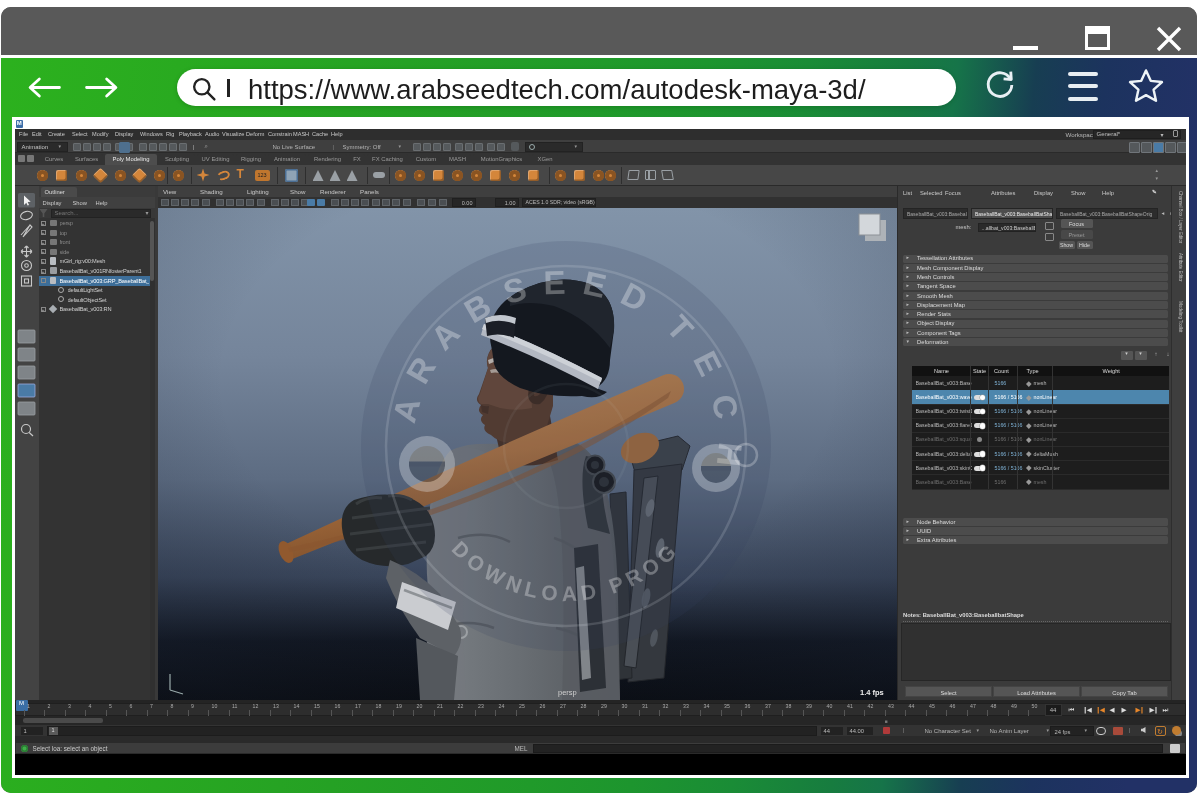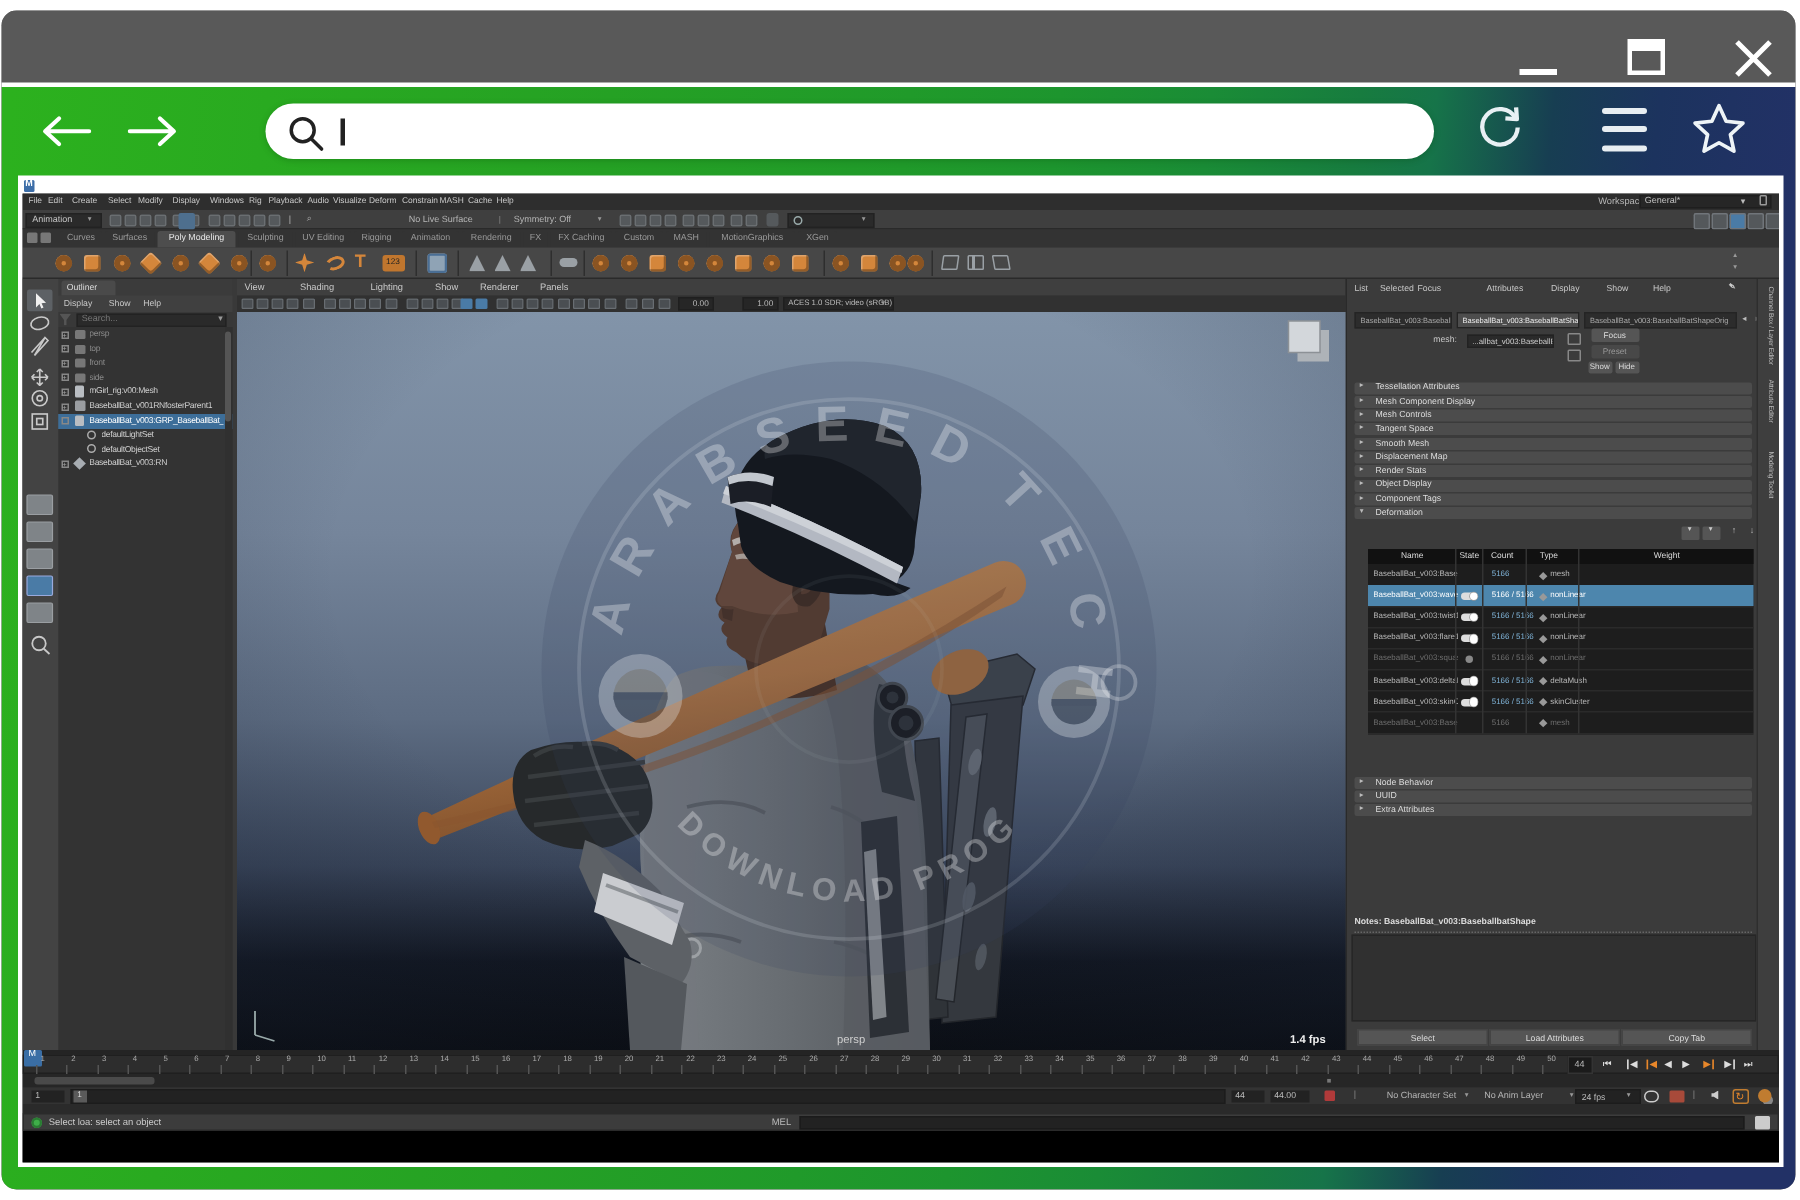--- a/index.html
+++ b/index.html
@@ -28,20 +28,21 @@
     </svg>
   <svg class="abs" style="left:84px;top:67px;" width="34" height="27" viewBox="0 0 44 30">
       <path d="M2 15 L38 15 M28 4 L40 15 L28 26" stroke="#fff" stroke-width="3.6" fill="none" stroke-linecap="round" stroke-linejoin="round"></path>
     </svg>
   <div class="abs" style="left:176px;top:62px;width:779px;height:37px;background:#fff;border-radius:19px;box-shadow:0 1px 4px rgba(0,60,0,0.25);"></div>
   <svg class="abs" style="left:190px;top:69px;" width="27" height="27" viewBox="0 0 30 30">
       <circle cx="12" cy="12" r="8.5" stroke="#222" stroke-width="2.6" fill="none"></circle>
       <path d="M18.5 18.5 L26 26" stroke="#222" stroke-width="2.6" stroke-linecap="round"></path>
     </svg>
   <div class="abs" style="left:226px;top:72px;width:2.6px;height:18px;background:#222;"></div>
+  <div class="abs" style="left:247px;top:67px;width:790px;height:34px;font-size:27.5px;letter-spacing:0;white-space:nowrap;color:#1d1d1d;">https://www.arabseedtech.com/autodesk-maya-3d/</div>
   <svg class="abs" style="left:982px;top:60px;" width="34" height="36" viewBox="0 0 38 38">
       <path d="M30.5 12 A 13.2 13.2 0 1 0 32.2 19" stroke="#e8f0f4" stroke-width="3.2" fill="none"></path>
       <path d="M31 4 L31.6 12.8 L23 12.2" stroke="#e8f0f4" stroke-width="3.2" fill="none" stroke-linejoin="round"></path>
     </svg>
   <div class="abs" style="left:1067px;top:64.5px;width:30px;height:4.2px;background:#e8eef2;border-radius:2px;"></div>
   <div class="abs" style="left:1067px;top:77px;width:30px;height:4.2px;background:#e8eef2;border-radius:2px;"></div>
   <div class="abs" style="left:1067px;top:89.5px;width:30px;height:4.2px;background:#e8eef2;border-radius:2px;"></div>
   <svg class="abs" style="left:1126px;top:61px;" width="38" height="36" viewBox="0 0 46 44">
       <path d="M23 3 L28.8 15.7 L42.5 17.2 L32.3 26.5 L35.2 40 L23 33.2 L10.8 40 L13.7 26.5 L3.5 17.2 L17.2 15.7 Z" stroke="#eef4f7" stroke-width="3" fill="none" stroke-linejoin="round"></path>
     </svg>

